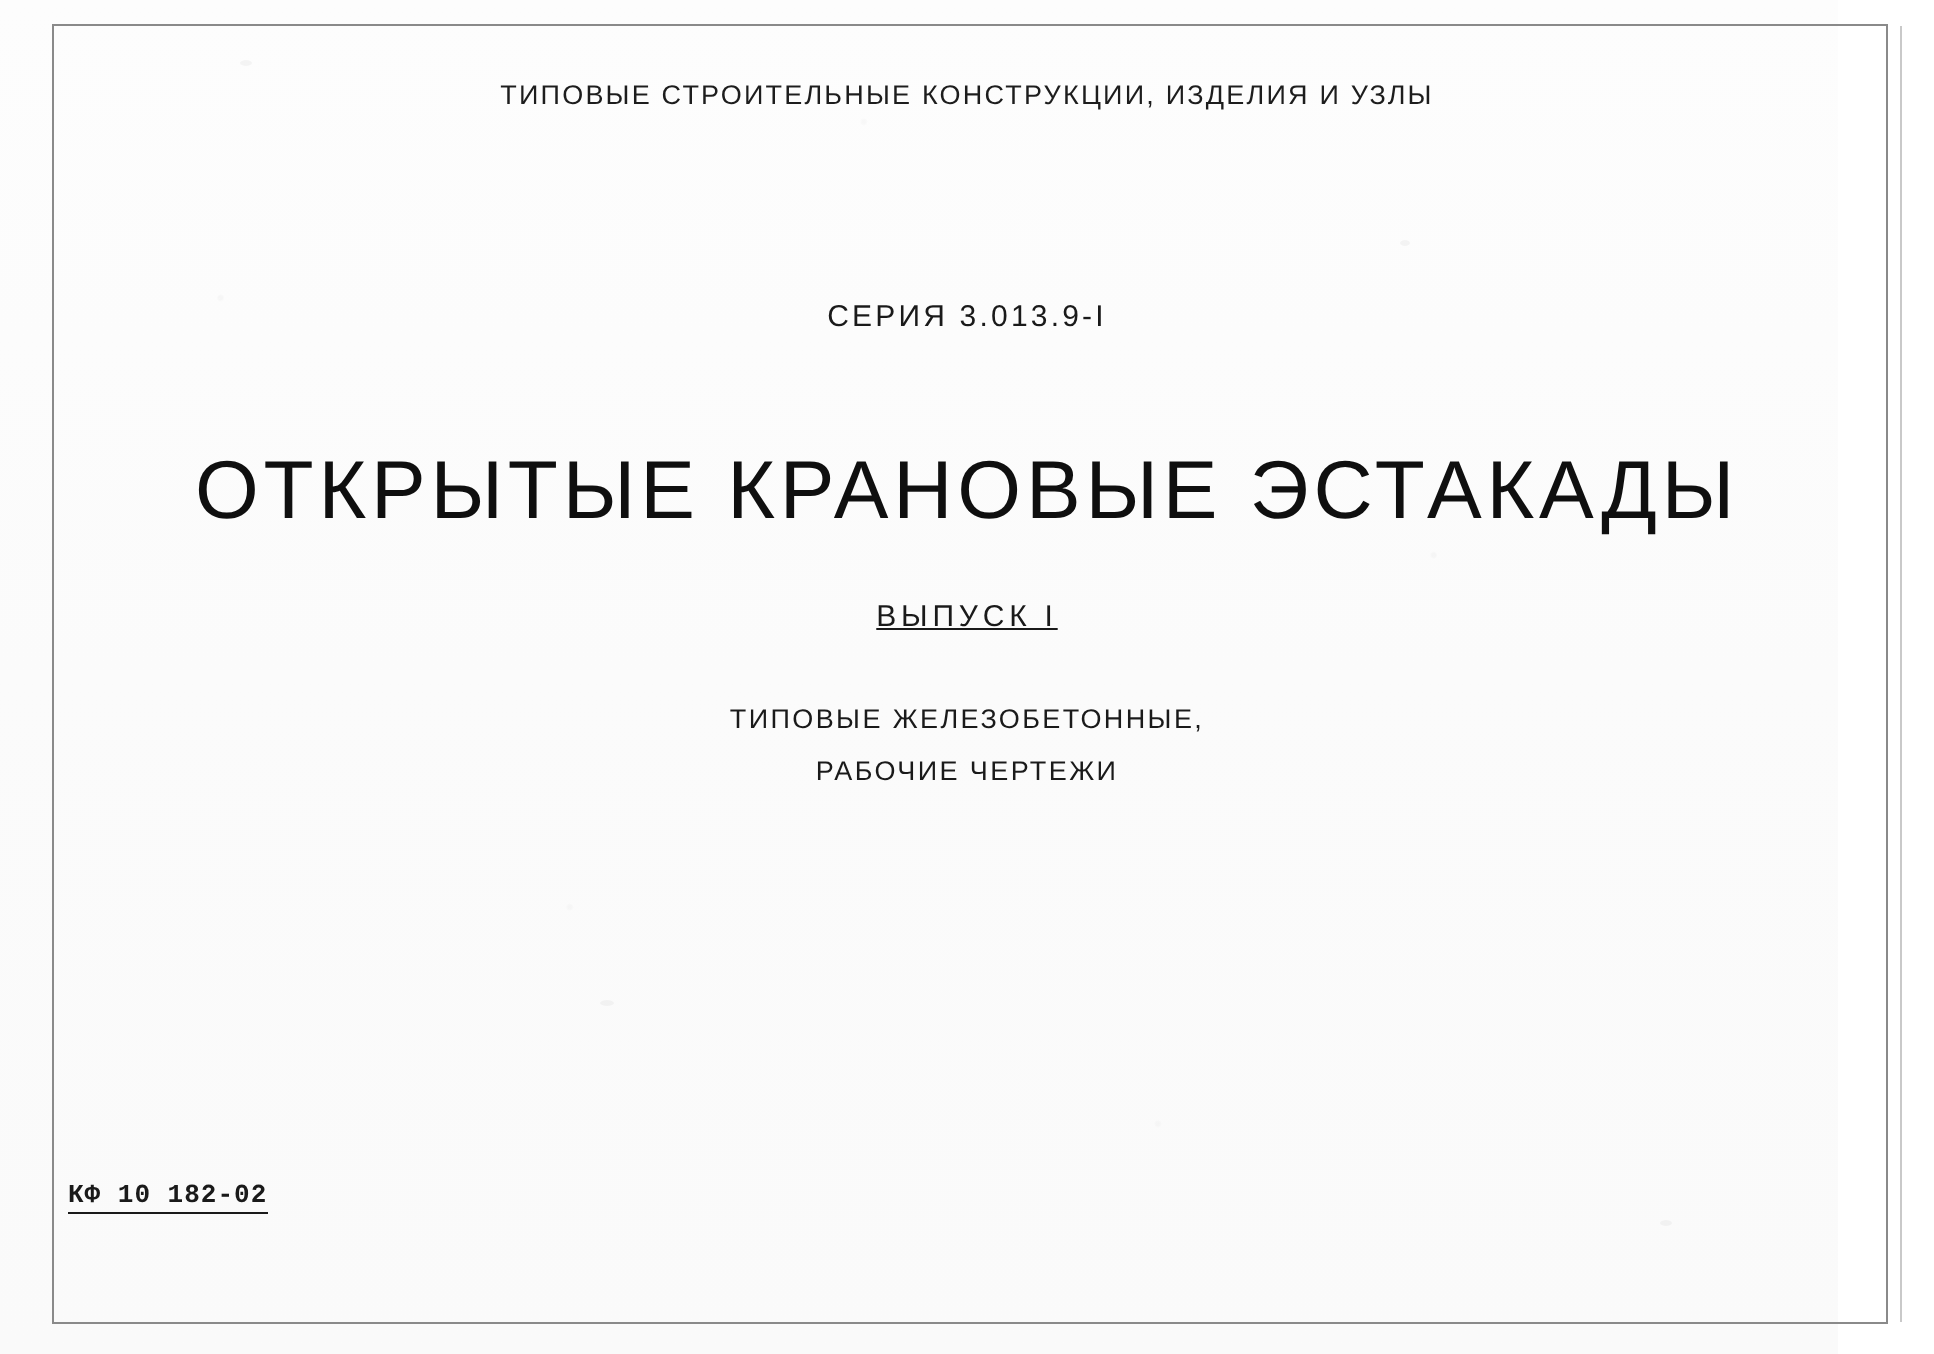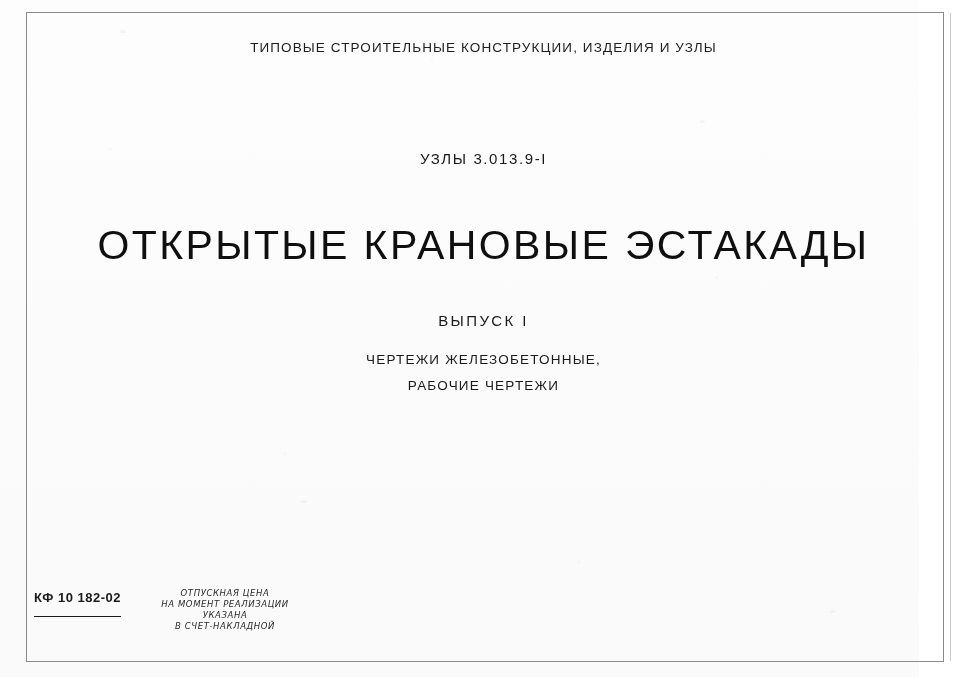--- a/index.html
+++ b/index.html
@@ -81,25 +81,26 @@
     position: absolute;
     top: 222px;
     width: 100%;
     font-size: 41px;
     letter-spacing: 2.4px;
     color: #0f0f0f;
   }
 
   .line-issue {
     position: absolute;
-    top: 312px;
+    top: 300px;
     width: 100%;
     font-size: 15px;
     letter-spacing: 2.4px;
     color: #1a1a1a;
+    text-decoration: underline;
   }
 
   .line-sub1 {
     position: absolute;
     top: 352px;
     width: 100%;
     font-size: 13.5px;
     letter-spacing: 1.2px;
     color: #1a1a1a;
   }
@@ -114,28 +115,28 @@
   }
 
   
   .stamp-block {
     position: absolute;
     left: 34px;
     top: 588px;
     text-align: left;
   }
   .stamp-code {
-    font-family: Liberation Sans, sans-serif;
+    font-family: Liberation Mono, monospace;
     font-size: 13px;
     font-weight: bold;
     letter-spacing: 0.5px;
     color: #1a1a1a;
     border-bottom: 1.5px solid #1a1a1a;
     display: inline-block;
-    padding-bottom: 11px;
+    padding-bottom: 1px;
   }
   .stamp-note {
     position: absolute;
     left: 140px;
     top: 588px;
     text-align: center;
     font-family: "DejaVu Sans", sans-serif;
     font-size: 8.5px;
     line-height: 11px;
     letter-spacing: 0.6px;
@@ -168,36 +169,30 @@
   <div class="smudge" style="left:700px; top:120px; width:5px; height:3px;"></div>
   <div class="smudge" style="left:300px; top:500px; width:7px; height:3px;"></div>
   <div class="smudge" style="left:830px; top:610px; width:6px; height:3px;"></div>
 
   <div class="sheet-frame"></div>
 
   <div class="content">
 
     <div class="line-top">ТИПОВЫЕ СТРОИТЕЛЬНЫЕ КОНСТРУКЦИИ, ИЗДЕЛИЯ И УЗЛЫ</div>
 
-    <div class="line-series">УЗЛЫ 3.013.9-I</div>
+    <div class="line-series">СЕРИЯ 3.013.9-I</div>
 
     <div class="line-title">ОТКРЫТЫЕ КРАНОВЫЕ ЭСТАКАДЫ</div>
 
     <div class="line-issue">ВЫПУСК  I</div>
 
-    <div class="line-sub1">ЧЕРТЕЖИ ЖЕЛЕЗОБЕТОННЫЕ,</div>
+    <div class="line-sub1">ТИПОВЫЕ ЖЕЛЕЗОБЕТОННЫЕ,</div>
 
     <div class="line-sub2">РАБОЧИЕ ЧЕРТЕЖИ</div>
 
   </div>
 
   <div class="stamp-block">
     <span class="stamp-code">КФ 10 182-02</span>
   </div>
 
-  <div class="stamp-note">
-    <span class="nl italic">Отпускная цена</span>
-    <span class="nl italic">на момент реализации</span>
-    <span class="nl italic">указана</span>
-    <span class="nl italic">в счет-накладной</span>
-  </div>
 
 </div>
 
 </body></html>

